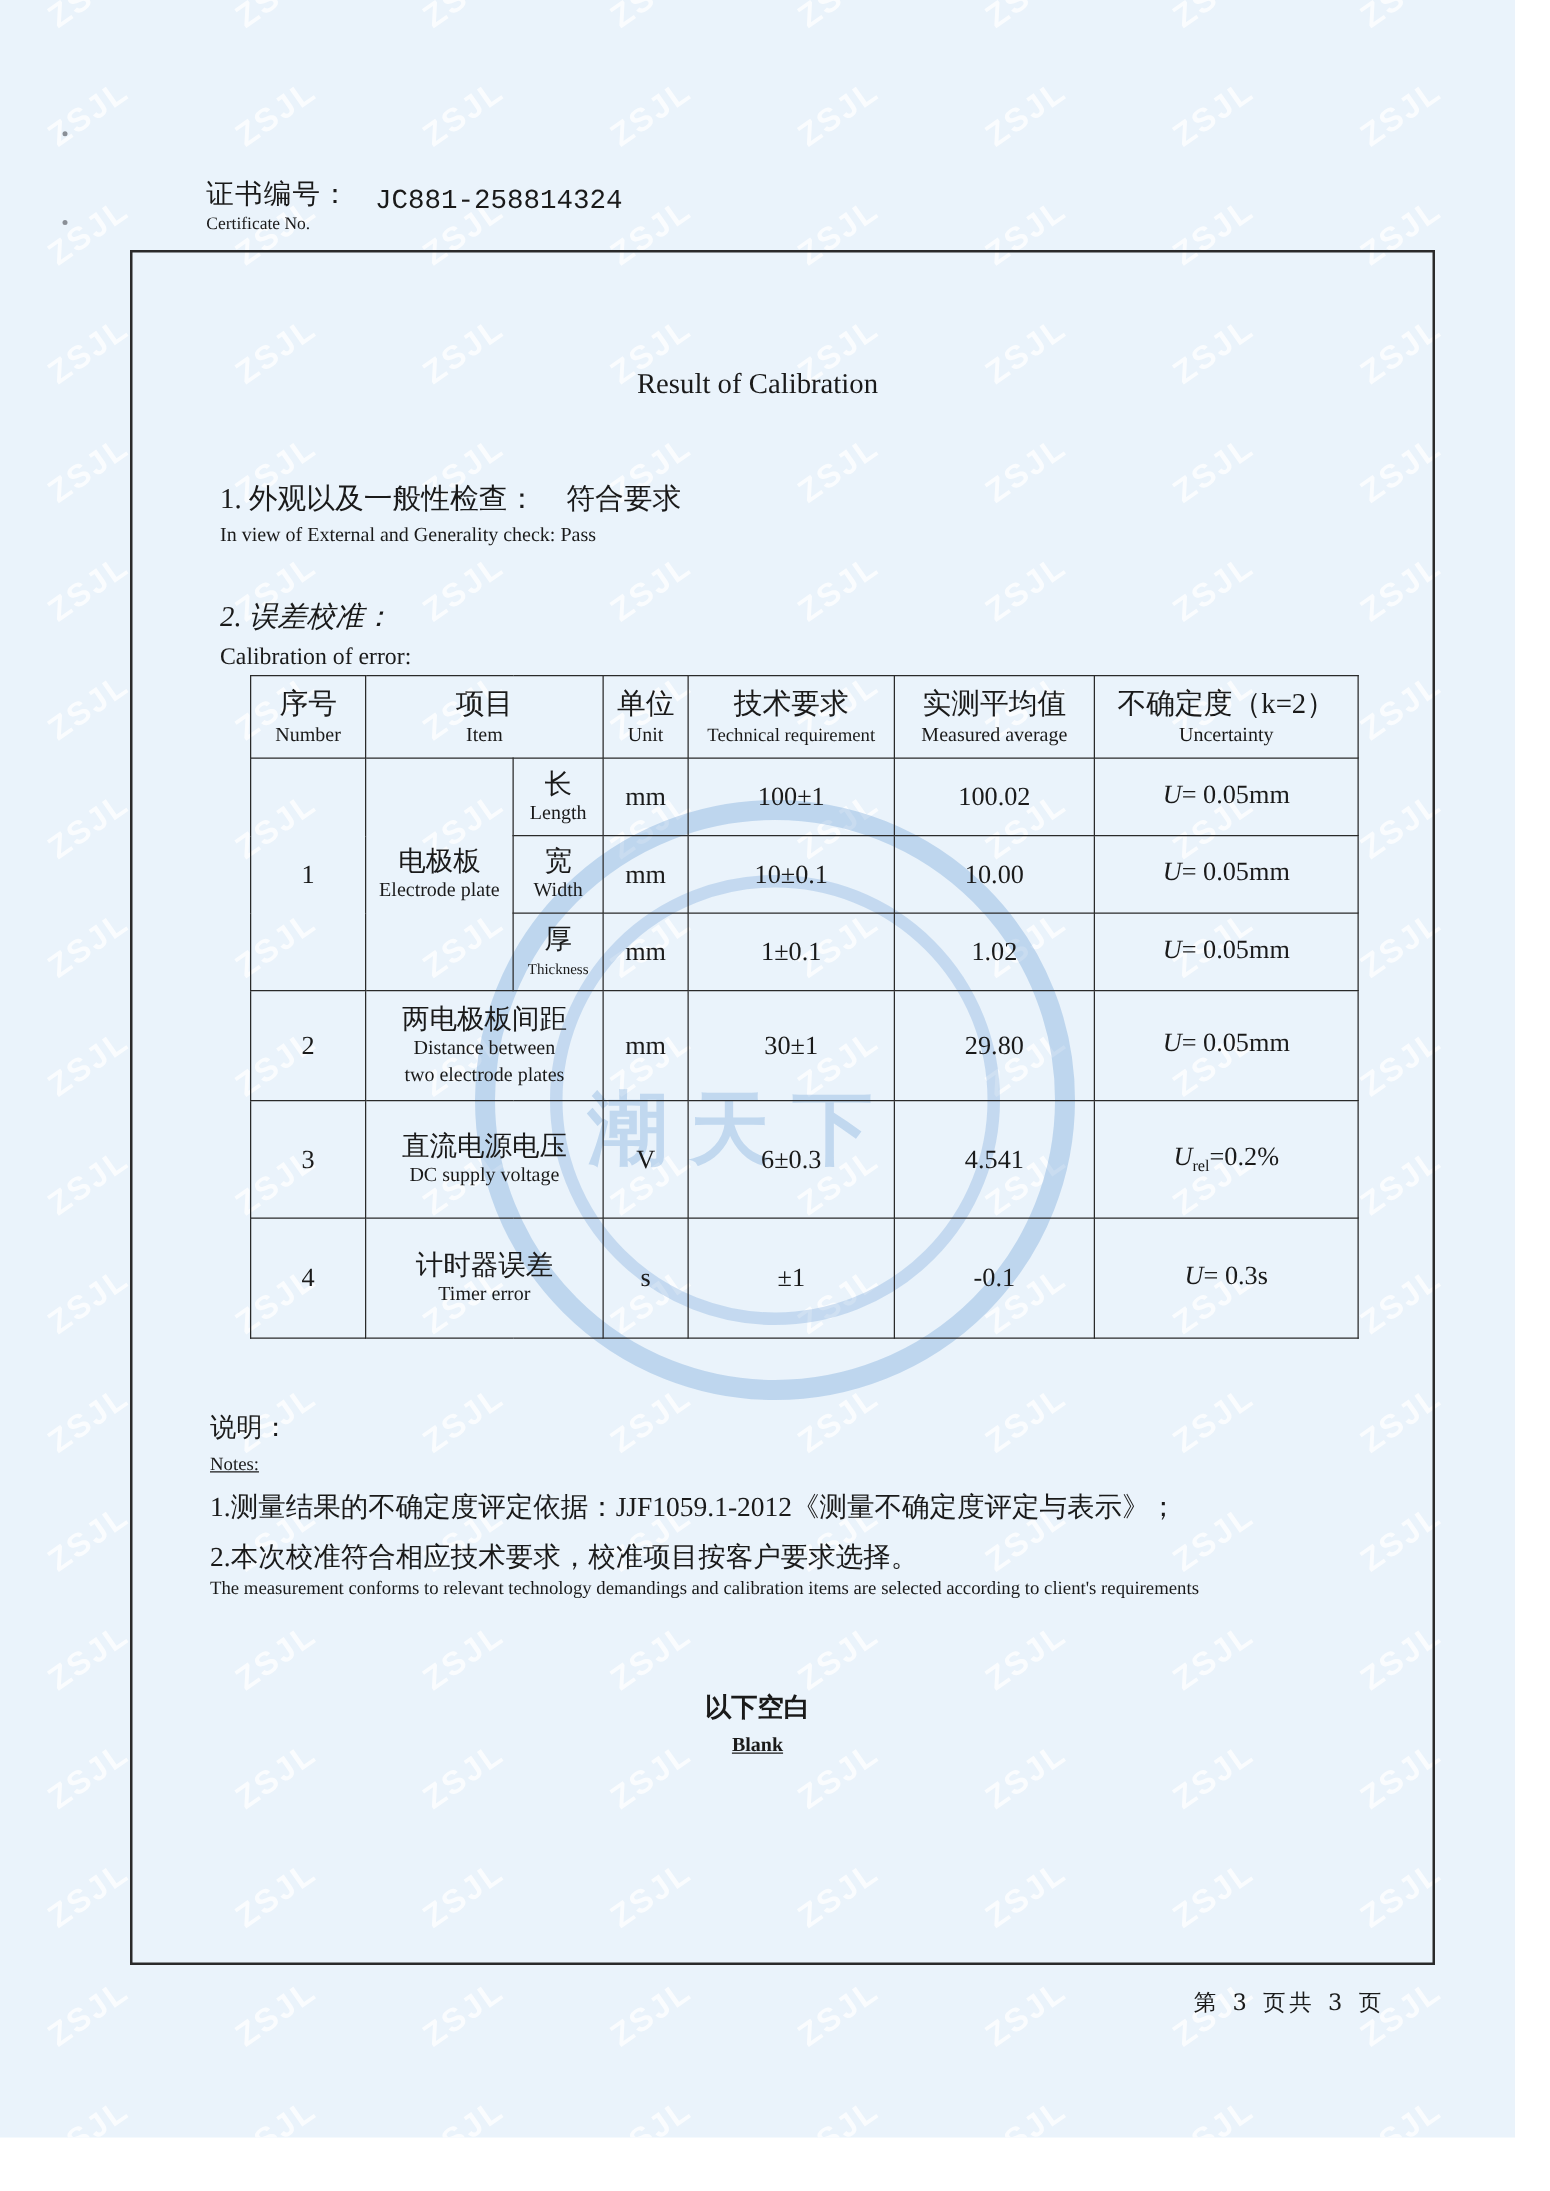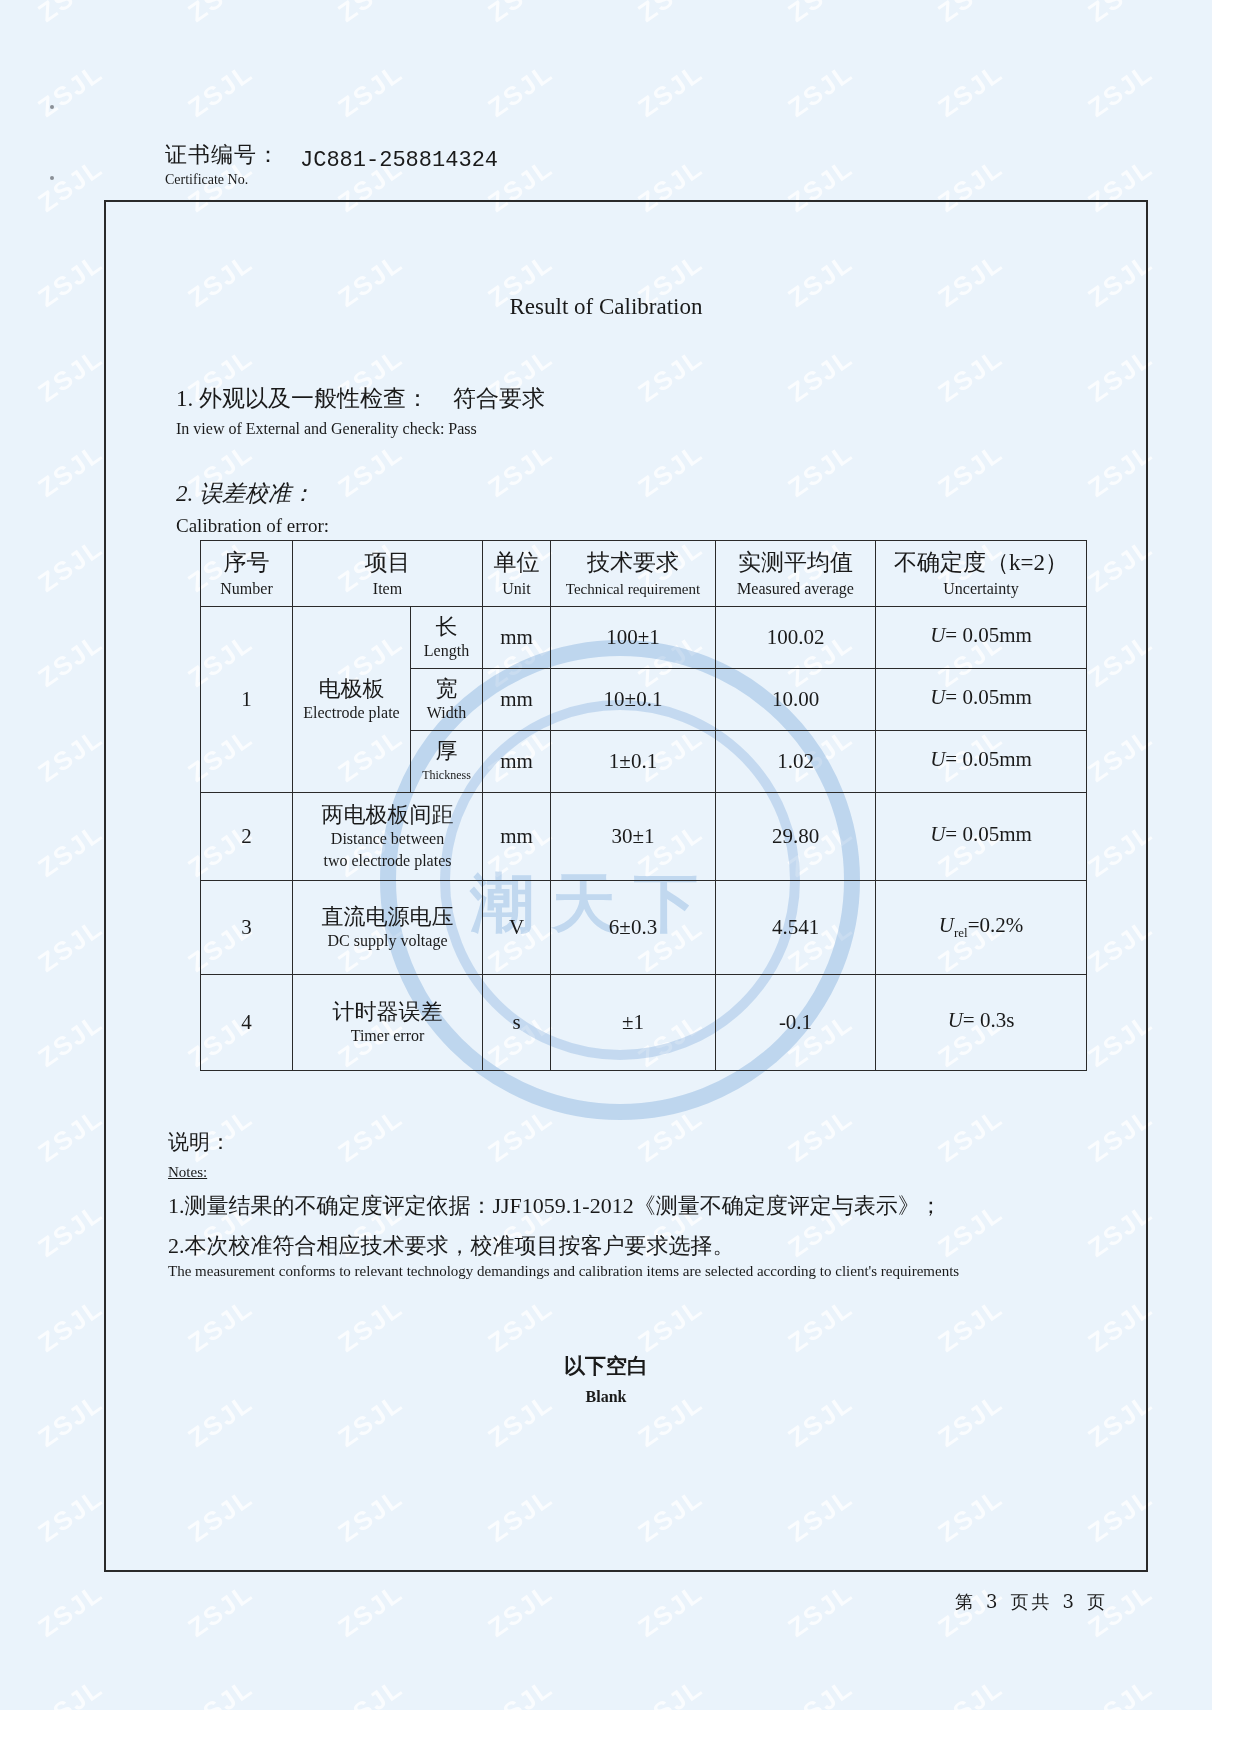--- a/index.html
+++ b/index.html
@@ -48,21 +48,21 @@
   .notes .h-zh { font-size:21px; }
   .notes .h-en { font-size:15px; margin-top:8px;text-decoration:underline; }
   .note { margin-top:10px; }
   .note .zh { font-size:22px; }
   .note .en { font-size:15px; line-height:20px; }
   .note .en i { font-style:italic; }
   .note2 .en { height:22px; overflow:hidden; }
 
   .blank { position:absolute; left:0; right:0; top:1352px; text-align:center; }
   .blank .zh { font-family:"DejaVu Sans", sans-serif; font-weight:bold; font-size:21px; }
-  .blank .en { font-weight:bold; font-size:16px; margin-top:8px; }
+  .blank .en { font-weight:bold; font-size:16px; margin-top:8px;text-decoration:underline; }
 
   .pager { position:absolute; left:955px; top:1590px; font-size:18px; letter-spacing:3px;
            font-family:"DejaVu Serif", serif; }
   .pager span { margin-right:10px; }
 
   .stamp { position:absolute; left:380px; top:640px; width:480px; height:480px;
            border:16px solid rgba(110,160,215,0.35); border-radius:50%; box-sizing:border-box; pointer-events:none; }
   .stamp-inner { position:absolute; left:440px; top:700px; width:360px; height:360px;
            border:10px solid rgba(110,160,215,0.30); border-radius:50%; box-sizing:border-box; pointer-events:none; }
   .stamp-text { position:absolute; left:470px; top:860px; font-size:64px; font-weight:bold;

